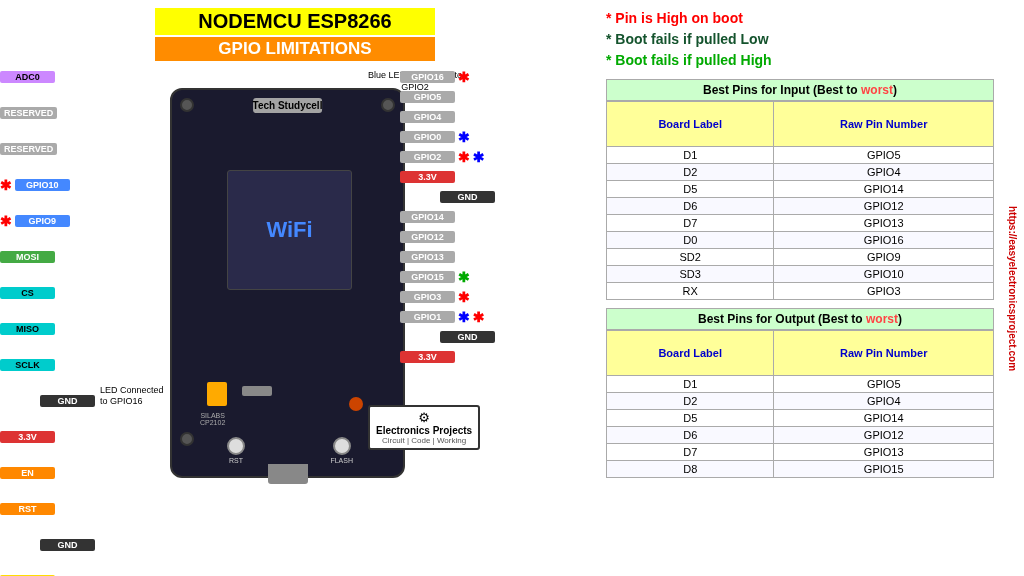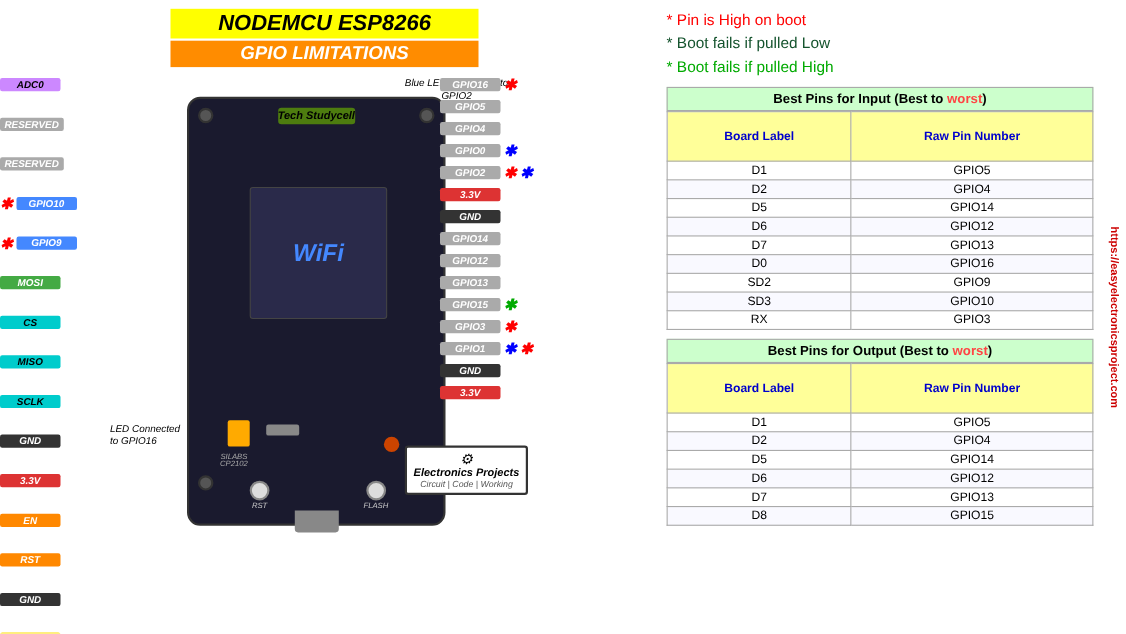--- a/index.html
+++ b/index.html
@@ -13,21 +13,20 @@
     }
 
     
     .left-section {
       position: absolute;
       left: 0;
       top: 0;
       width: 620px;
       height: 468px;
       background: #ffffff;
-      font-style: italic;
     }
 
     
     .title-box {
       position: absolute;
       top: 8px;
       left: 155px;
       width: 280px;
       text-align: center;
     }
@@ -69,21 +68,21 @@
       border-radius: 12px;
       border: 2px solid #333;
     }
 
     
     .tech-label {
       position: absolute;
       top: 8px;
       left: 50%;
       transform: translateX(-50%);
-      background: #4d7c0f;
+      background: #a3a3a3;
       color: #000;
       font-size: 10px;
       font-weight: bold;
       padding: 2px 0;
       border-radius: 3px;
       white-space: nowrap;
     }
 
     
     .wifi-chip {
@@ -134,21 +133,21 @@
       text-align: center;
       min-width: 55px;
       color: #000;
     }
     .pin-purple { background: #cc88ff; }
     .pin-gray { background: #aaaaaa; color: #fff; }
     .pin-blue { background: #4488ff; color: #fff; }
     .pin-green { background: #44aa44; color: #fff; }
     .pin-cyan { background: #00cccc; }
     .pin-orange { background: #ff8800; color: #fff; }
-    .pin-black { background: #333333; color: #fff; }
+    .pin-black { background: #333333; color: #fff; margin-left: 40px; }
     .pin-red { background: #dd3333; color: #fff; }
     .pin-yellow { background: #ffdd00; }
 
     
     .pin-labels-right {
       position: absolute;
       top: 68px;
       left: 400px;
       display: flex;
       flex-direction: column;
@@ -184,21 +183,21 @@
       background: #ffffff;
       padding: 8px;
     }
 
     
     .legend {
       margin-bottom: 8px;
     }
     .legend-item {
       font-size: 14px;
-      font-weight: normal;
+      font-weight: bold;
       line-height: 1.5;
     }
     .legend-red { color: #ff0000; }
     .legend-blue { color: #14532d; }
     .legend-green { color: #00aa00; }
 
     
     .table-container {
       margin-bottom: 8px;
     }

